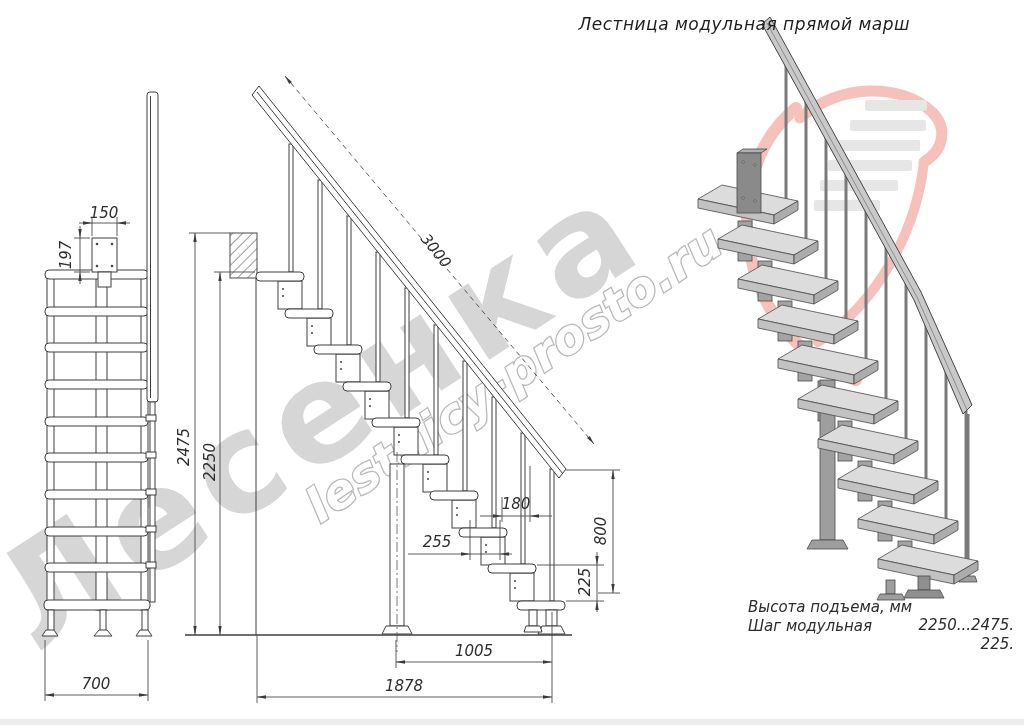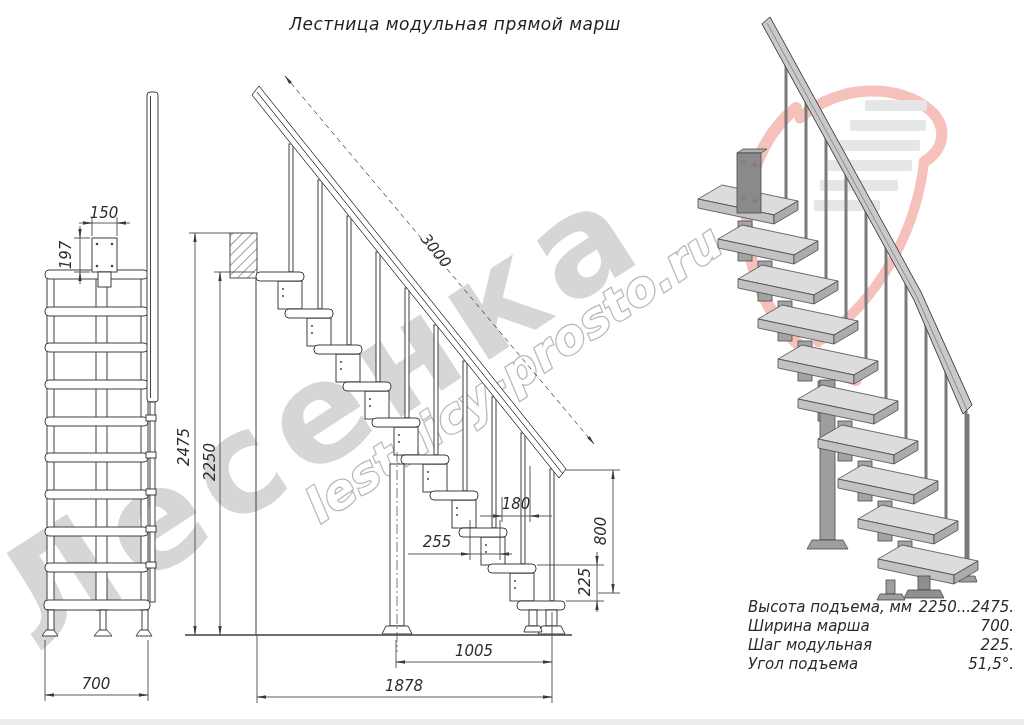--- a/index.html
+++ b/index.html
@@ -1,30 +1,30 @@
 <!DOCTYPE html>
 <html><head>
 <meta charset="utf-8">
 <style>
   html,body{margin:0;padding:0;background:#fff;width:1024px;height:725px;overflow:hidden;}
   #stage{position:relative;width:1024px;height:725px;background:#ffffff;font-family:"DejaVu Sans",sans-serif;}
-  #page-title{position:absolute;top:14px;left:0;width:910px;text-align:center;
+  #page-title{position:absolute;top:14px;left:0;width:910px;text-align:right;
     font:italic 17px "DejaVu Sans",sans-serif;color:#1e1e1e;letter-spacing:.5px;}
   svg{position:absolute;top:0;left:0;}
   .ln{stroke:#3f3f3f;stroke-width:1;fill:none;}
   .fillw{fill:#ffffff;stroke:#3f3f3f;stroke-width:1;}
   .dim{stroke:#4a4a4a;stroke-width:.9;fill:none;}
   .arr{fill:#3a3a3a;stroke:none;}
   .dim-text{font:italic 15px "DejaVu Sans",sans-serif;fill:#2d2d2d;}
   .wm-big{font:bold 138px "DejaVu Sans",sans-serif;fill:#d6d6d6;letter-spacing:10px;}
   .wm-site{font:bold italic 47px "DejaVu Sans",sans-serif;fill:#ffffff;stroke:#b9b9b9;
     stroke-width:2.6px;paint-order:stroke;letter-spacing:1px;}
   #specs{position:absolute;left:748px;top:598px;width:266px;}
   .spec-row{display:flex;justify-content:space-between;height:19px;
-    font:italic 15px "DejaVu Sans",sans-serif;color:#2b2b2b;}
+    font:italic 15px "DejaVu Sans",sans-serif;color:#2b2b2b;flex-direction:column;}
   .spec-label{white-space:nowrap;}
   .spec-value{white-space:nowrap;text-align:right;}
   #bottom-strip{position:absolute;left:0;bottom:0;width:100%;height:6px;background:#efecec;}
 </style>
 </head>
 <body>
 
 <div id="stage">
 
 <svg width="1024" height="725" viewBox="0 0 1024 725">
@@ -400,28 +400,20 @@
 </svg>
 
 <div id="page-title">Лестница модульная прямой марш</div>
 
 <div id="specs">
   <div class="spec-row">
     <span class="spec-label">Высота подъема, мм</span>
     <span class="spec-value">2250...2475.</span>
   </div>
   <div class="spec-row">
-    <span class="spec-label">Ширина марша</span>
-    <span class="spec-value">700.</span>
-  </div>
-  <div class="spec-row">
     <span class="spec-label">Шаг модульная</span>
     <span class="spec-value">225.</span>
   </div>
-  <div class="spec-row">
-    <span class="spec-label">Угол подъема</span>
-    <span class="spec-value">51,5°.</span>
-  </div>
 </div>
 
 <div id="bottom-strip"></div>
 
 </div>
 
 </body></html>

